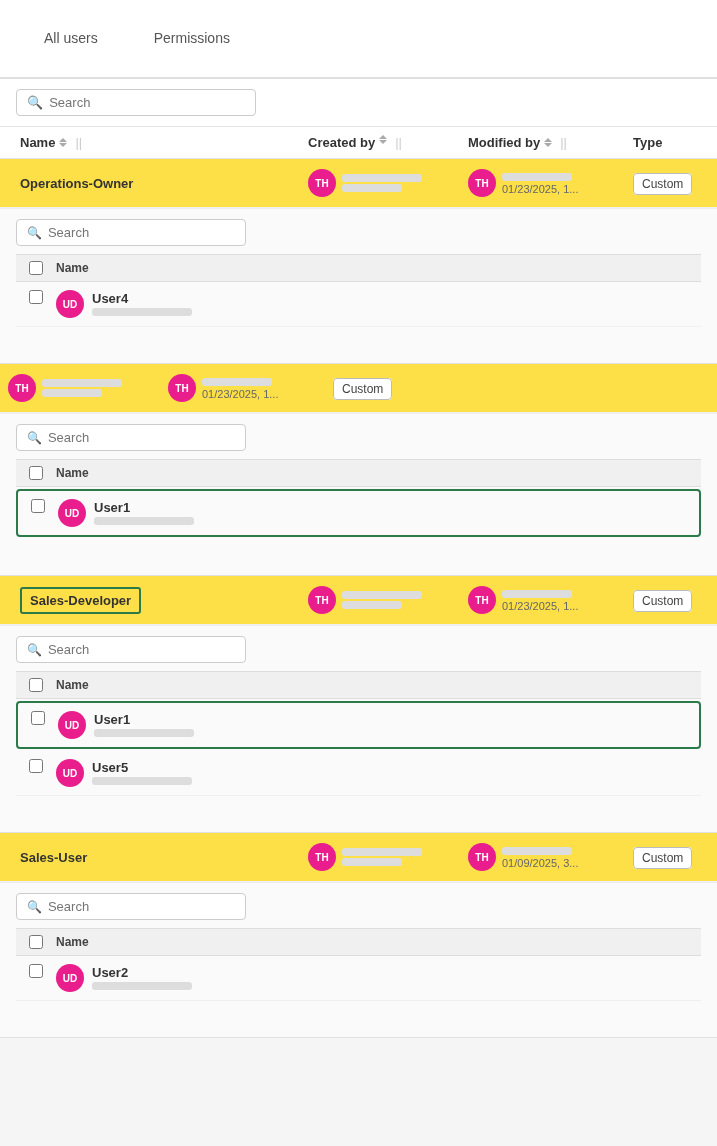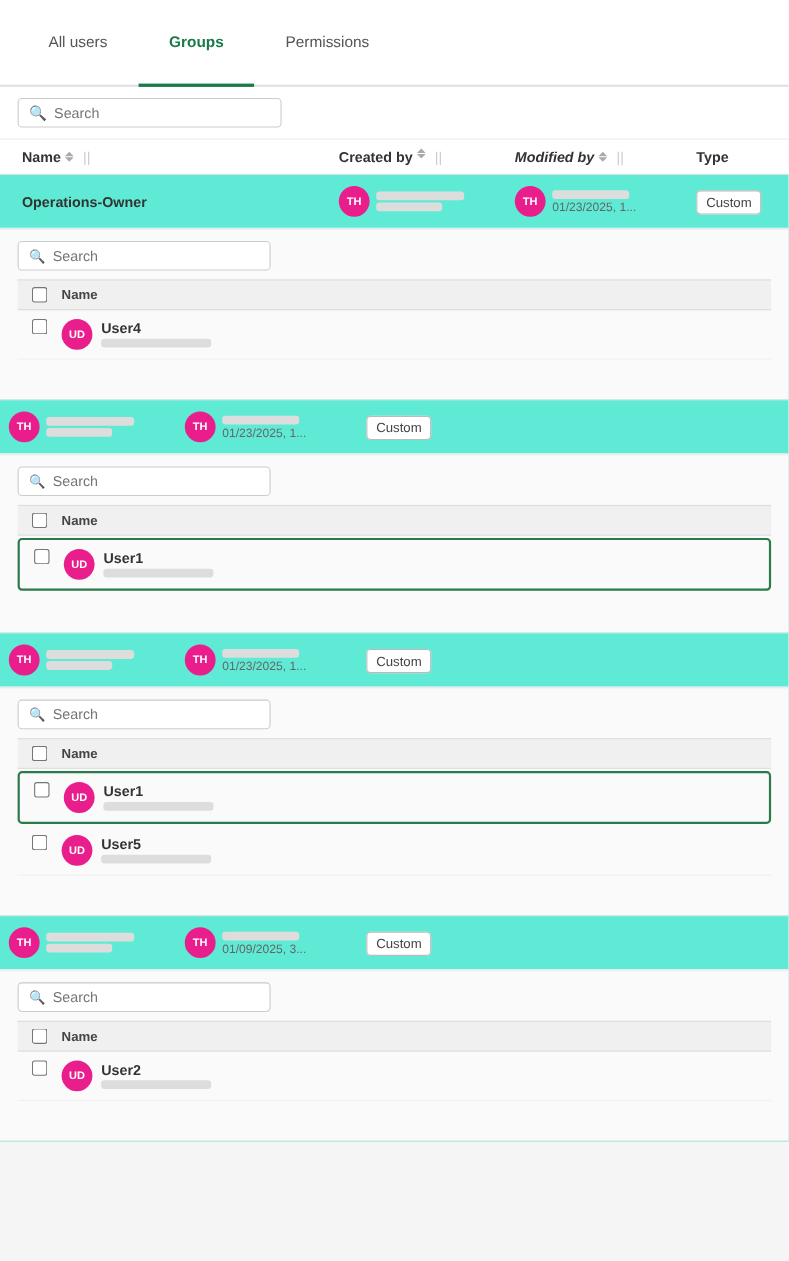--- a/index.html
+++ b/index.html
@@ -10,31 +10,31 @@
     .tab.active { color: #1a7a4a; border-bottom: 3px solid #1a7a4a; font-weight: 600; }
 
     .search-bar-top { padding: 10px 16px; background: #fff; border-bottom: 1px solid #e5e5e5; }
     .search-input-wrapper { display: flex; align-items: center; border: 1px solid #ccc; border-radius: 4px; padding: 5px 10px; width: 240px; background: #fff; }
     .search-input-wrapper input { border: none; outline: none; font-size: 13px; color: #999; width: 100%; background: transparent; }
     .search-icon { color: #aaa; margin-right: 6px; font-size: 13px; }
 
     .table-header { display: flex; align-items: center; background: #fff; border-bottom: 1px solid #e0e0e0; padding: 8px 0; font-weight: 700; font-size: 13px; }
     .col-name { flex: 0 0 300px; padding-left: 20px; display: flex; align-items: center; gap: 4px; }
     .col-created { flex: 0 0 160px; padding-left: 8px; display: flex; align-items: flex-start; gap: 4px; }
-    .col-modified { flex: 0 0 165px; padding-left: 8px; display: flex; align-items: center; gap: 4px; font-style: italic; }
+    .col-modified { flex: 0 0 165px; padding-left: 8px; display: flex; align-items: center; gap: 4px; }
     .col-type { flex: 1; padding-left: 8px; }
 
     .sort-arrows { display: flex; flex-direction: column; gap: 1px; }
     .sort-arrow { width: 0; height: 0; border-left: 4px solid transparent; border-right: 4px solid transparent; }
     .sort-arrow.up { border-bottom: 4px solid #aaa; }
     .sort-arrow.down { border-top: 4px solid #aaa; }
 
     .col-sep { color: #ccc; font-weight: 300; margin-left: 4px; }
 
-    .group-block { background: #5eead4; border-bottom: 1px solid #e0e0e0; }
+    .group-block { background: #fde047; border-bottom: 1px solid #e0e0e0; }
 
     .group-row { display: flex; align-items: center; padding: 10px 0; border-bottom: 1px solid #f0f0f0; }
     .group-name-cell { flex: 0 0 300px; padding-left: 20px; font-weight: 600; font-size: 13px; }
     .group-created-cell { flex: 0 0 160px; display: flex; align-items: center; gap: 6px; padding-left: 8px; }
     .group-modified-cell { flex: 0 0 165px; display: flex; align-items: center; gap: 6px; padding-left: 8px; }
     .group-type-cell { flex: 1; padding-left: 8px; }
 
     .avatar { width: 28px; height: 28px; border-radius: 50%; background: #e91e8c; color: #fff; font-size: 10px; font-weight: 700; display: flex; align-items: center; justify-content: center; flex-shrink: 0; }
     .blurred-line { height: 8px; border-radius: 3px; background: #ddd; margin: 2px 0; }
 
@@ -58,21 +58,20 @@
 
     input[type="checkbox"] { width: 14px; height: 14px; accent-color: #1a7a4a; cursor: pointer; }
 
     .group-name-highlighted { border: 2px solid #2a7a4a; padding: 4px 8px; border-radius: 3px; display: inline-block; }
   </style>
 </head>
 <body>
 
 <div class="tabs-bar">
 <div class="tab">All users</div>
-    <div class="tab active">Groups</div>
     <div class="tab">Permissions</div>
   </div>
 
 <div class="search-bar-top">
   <div class="search-input-wrapper">
     <span class="search-icon">🔍</span>
     <input type="text" placeholder="Search" style="">
   </div>
 </div>
 
@@ -191,20 +190,21 @@
               <div class="user-name">User1</div>
               <div class="blurred-line" style="width:100px"></div>
             </div>
           </div>
         </div>
         <div style="height: 20px;"></div>
       </div>
     </div>
     <div class="group-block">
       <div class="group-row">
+        <div class="group-name-cell"><span class="group-name-highlighted">Sales-Developer</span></div>
         <div class="group-created-cell">
           <div class="avatar">TH</div>
           <div>
             <div class="blurred-line" style="width:80px"></div>
             <div class="blurred-line" style="width:60px"></div>
           </div>
         </div>
         <div class="group-modified-cell">
           <div class="avatar">TH</div>
           <div>
@@ -247,20 +247,21 @@
               <div class="user-name">User5</div>
               <div class="blurred-line" style="width:100px"></div>
             </div>
           </div>
         </div>
         <div style="height: 20px;"></div>
       </div>
     </div>
     <div class="group-block">
       <div class="group-row">
+        <div class="group-name-cell">Sales-User</div>
         <div class="group-created-cell">
           <div class="avatar">TH</div>
           <div>
             <div class="blurred-line" style="width:80px"></div>
             <div class="blurred-line" style="width:60px"></div>
           </div>
         </div>
         <div class="group-modified-cell">
           <div class="avatar">TH</div>
           <div>

